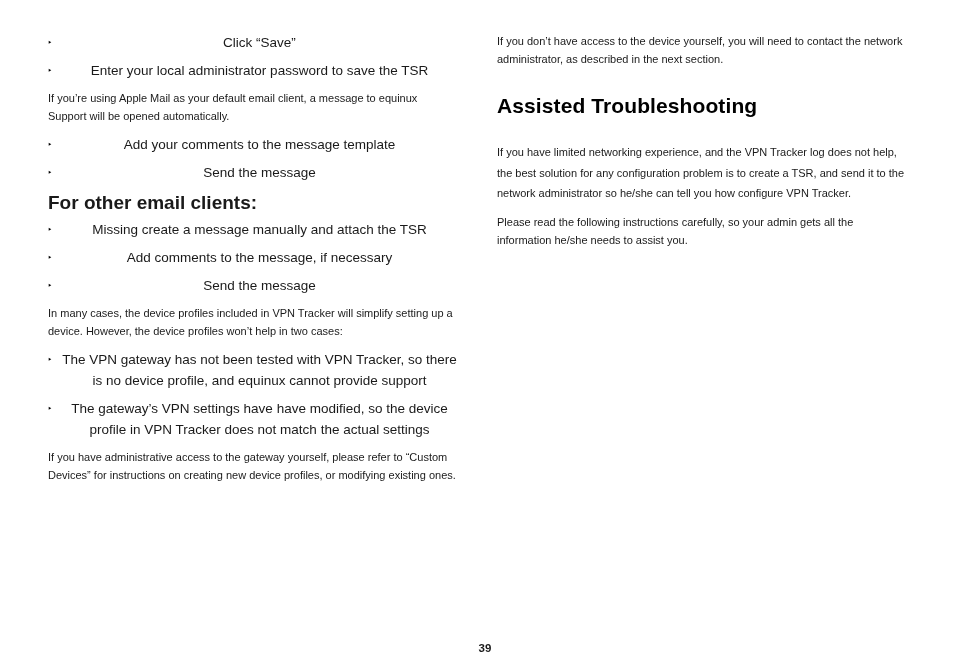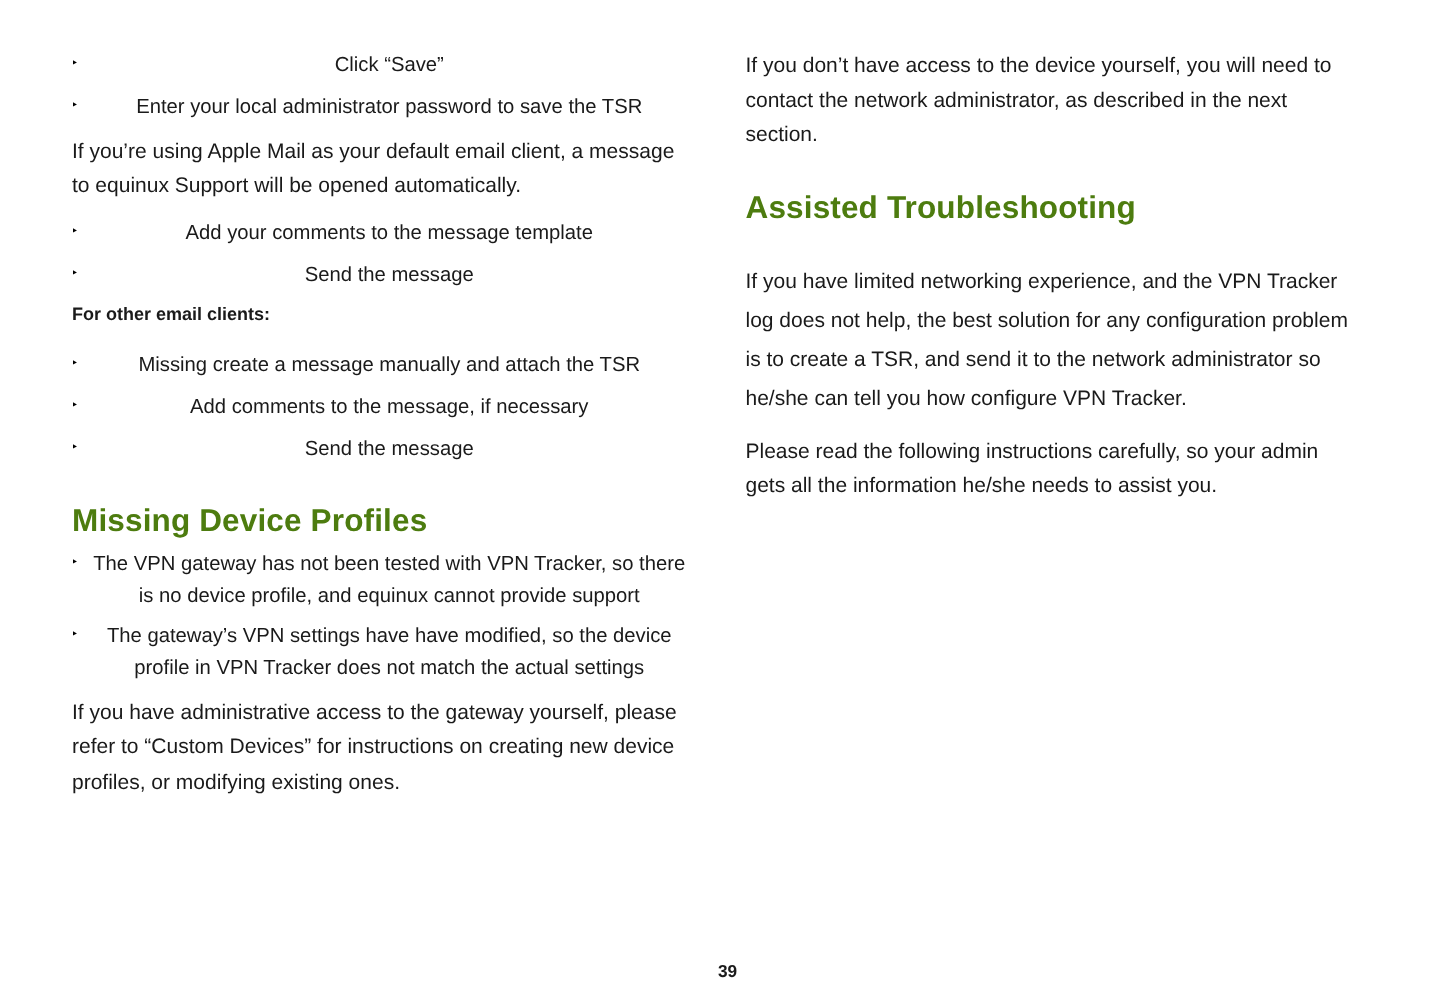--- a/index.html
+++ b/index.html
@@ -27,31 +27,31 @@
   }
   .bullet-mark {
     flex: 0 0 auto;
     width: 14px;
     font-size: 10px;
     line-height: 1.9;
     color: #000;
   }
   .bullet-text { flex: 1; text-align: center; }
   .para {
-    font-size: 14px;
+    font-size: 11px;
     line-height: 1.65;
     margin: 6px 0 10px 0;
   }
   .bold-para {
-    font-size: 12px;
+    font-size: 19px;
     font-weight: 700;
-    margin: 8px 0 17px 0;
+    margin: 8px 0 6px 0;
   }
   h2.section-heading {
-    color: #4d7c0f;
+    color: #000000;
     font-weight: 600;
     font-size: 21px;
     margin: 26px 0 6px 0;
     letter-spacing: 0.1px;
   }
   .pagenum {
     position: absolute;
     bottom: 14px;
     left: 16px; right: 0;
     text-align: center;
@@ -95,22 +95,22 @@
     </div>
     <div class="bullet-item">
       <span class="bullet-mark">‣</span>
       <span class="bullet-text">Add comments to the message, if necessary</span>
     </div>
     <div class="bullet-item">
       <span class="bullet-mark">‣</span>
       <span class="bullet-text">Send the message</span>
     </div>
 
-    <h2 class="section-heading">Missing Device Profiles</h2>
 
+    <p class="para">In many cases, the device profiles included in VPN Tracker will simplify setting up a device. However, the device profiles won’t help in two cases:</p>
 
     <div class="bullet-item">
       <span class="bullet-mark">‣</span>
       <span class="bullet-text">The VPN gateway has not been tested with VPN Tracker, so there is no device profile, and equinux cannot provide support</span>
     </div>
     <div class="bullet-item">
       <span class="bullet-mark">‣</span>
       <span class="bullet-text">The gateway’s VPN settings have have modified, so the device profile in VPN Tracker does not match the actual settings</span>
     </div>
 

